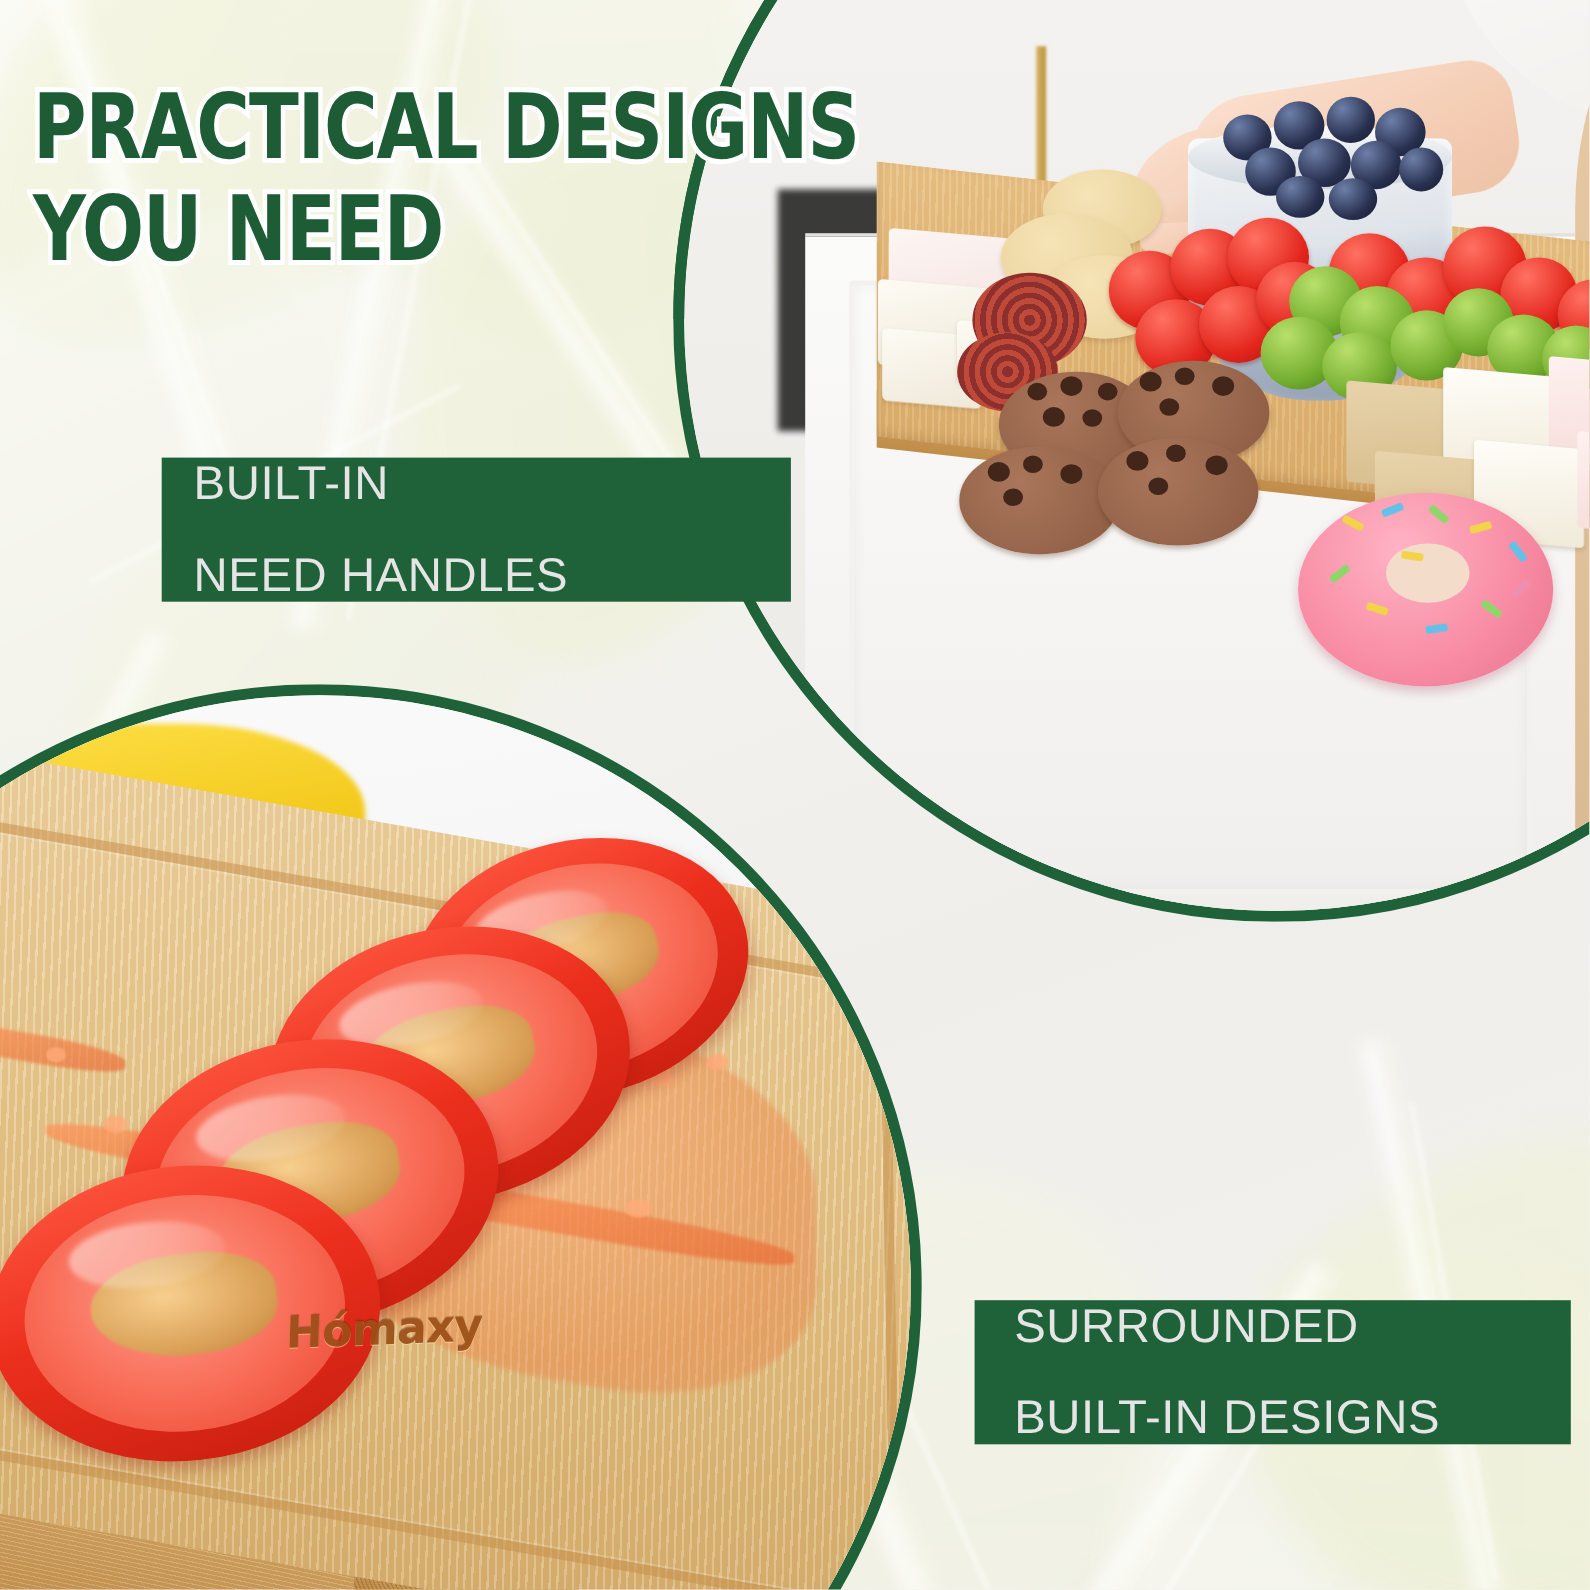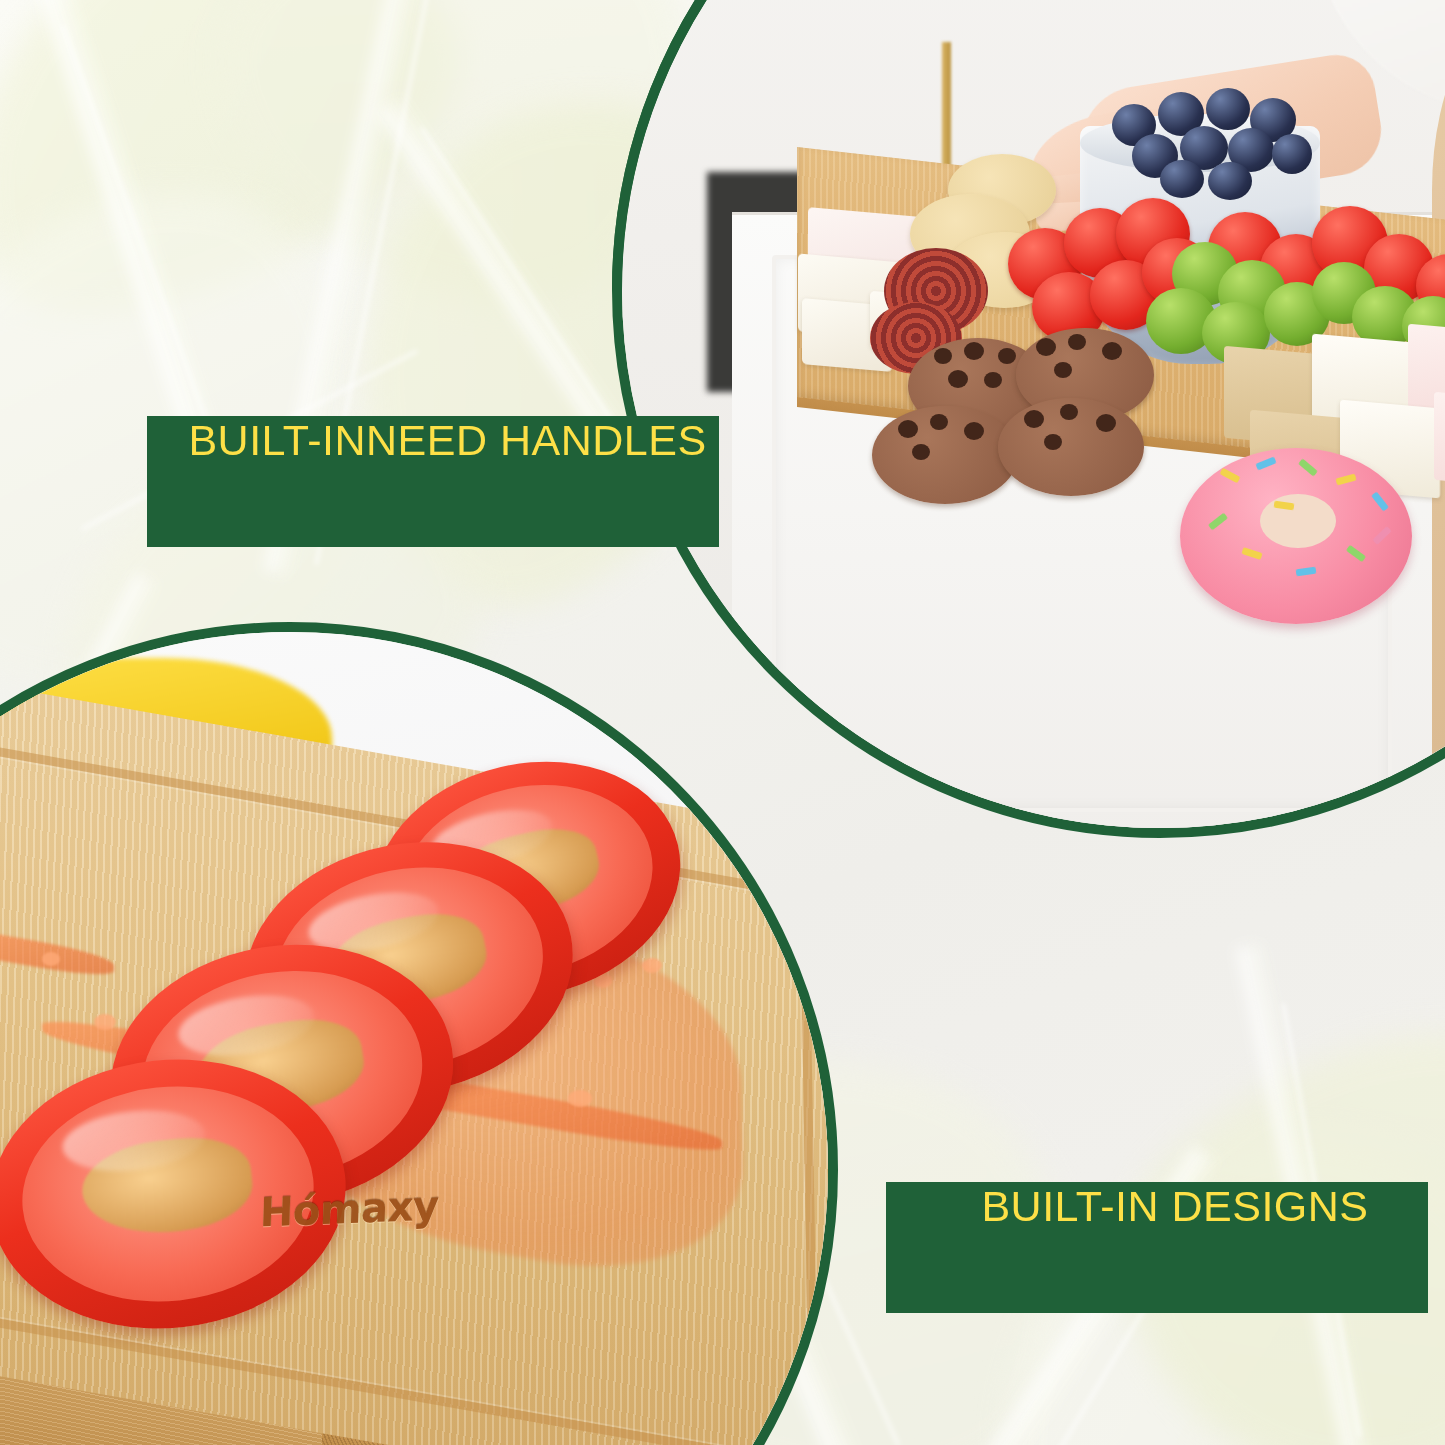--- a/index.html
+++ b/index.html
@@ -283,22 +283,22 @@
     text-shadow:0 1px 0 rgba(255,225,180,.55), 0 -1px 1px rgba(90,40,8,.5);
     transform:rotate(-2.2deg) skewX(-4deg);
     opacity:.92;
   }
 
   
   .banner {
     position:absolute;
     background:#1f6138;
     z-index:45;
-    display:flex; flex-direction:row; justify-content:center;
-    color:#fde047;
+    display:flex; flex-direction:column; justify-content:space-between;
+    color:#e5e5e5;
   }
   .banner .bl {
     font-size:43px;
     line-height:1.12;
     letter-spacing:.5px;
     white-space:nowrap;
     font-weight:normal;
   }
   #banner-handles { left:147px; top:416px; width:572px; height:131px; padding-left:29px; }
   #banner-groove  { left:886px; top:1182px; width:542px; height:131px; padding-left:36px; }
@@ -503,23 +503,28 @@
         <div class="rind"></div>
           <div class="flesh"></div>
           <div class="core"></div>
           <div class="gloss"></div>
       </div>
     </div>
   </div>
 
   <div id="brandmark">Hómaxy</div>
 
+  <div id="headline">
+    <div class="hl-line">PRACTICAL DESIGNS</div>
+    <div class="hl-line">YOU NEED</div>
+  </div>
 
   <div class="banner" id="banner-handles">
     <div class="bl">BUILT-IN</div>
     <div class="bl">NEED HANDLES</div>
   </div>
 
   <div class="banner" id="banner-groove">
+    <div class="bl">SURROUNDED</div>
     <div class="bl">BUILT-IN DESIGNS</div>
   </div>
 
 </div>
 
 </body></html>

